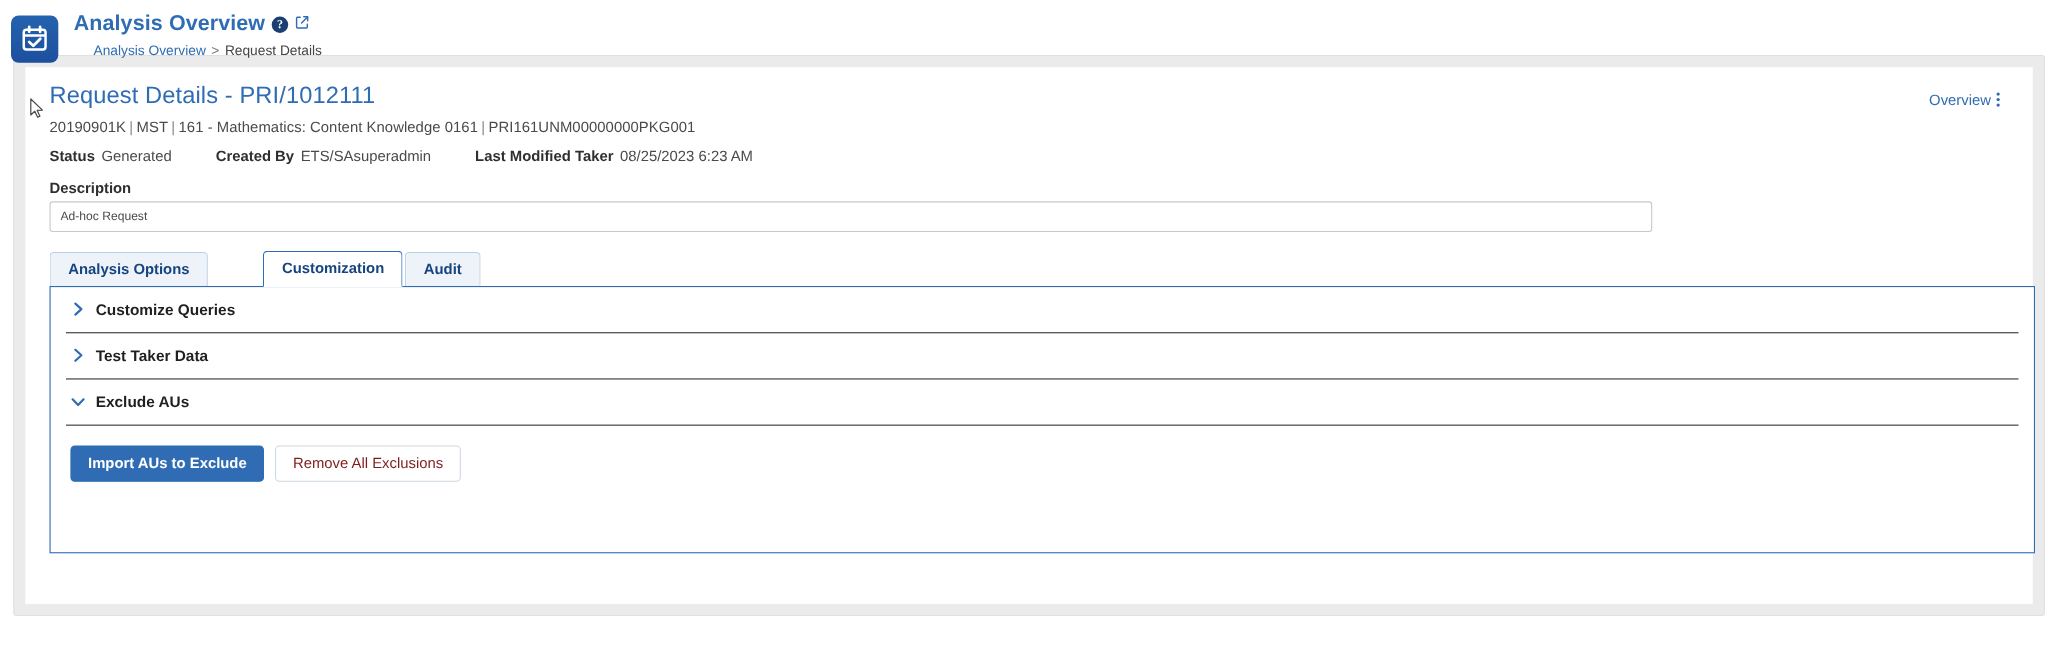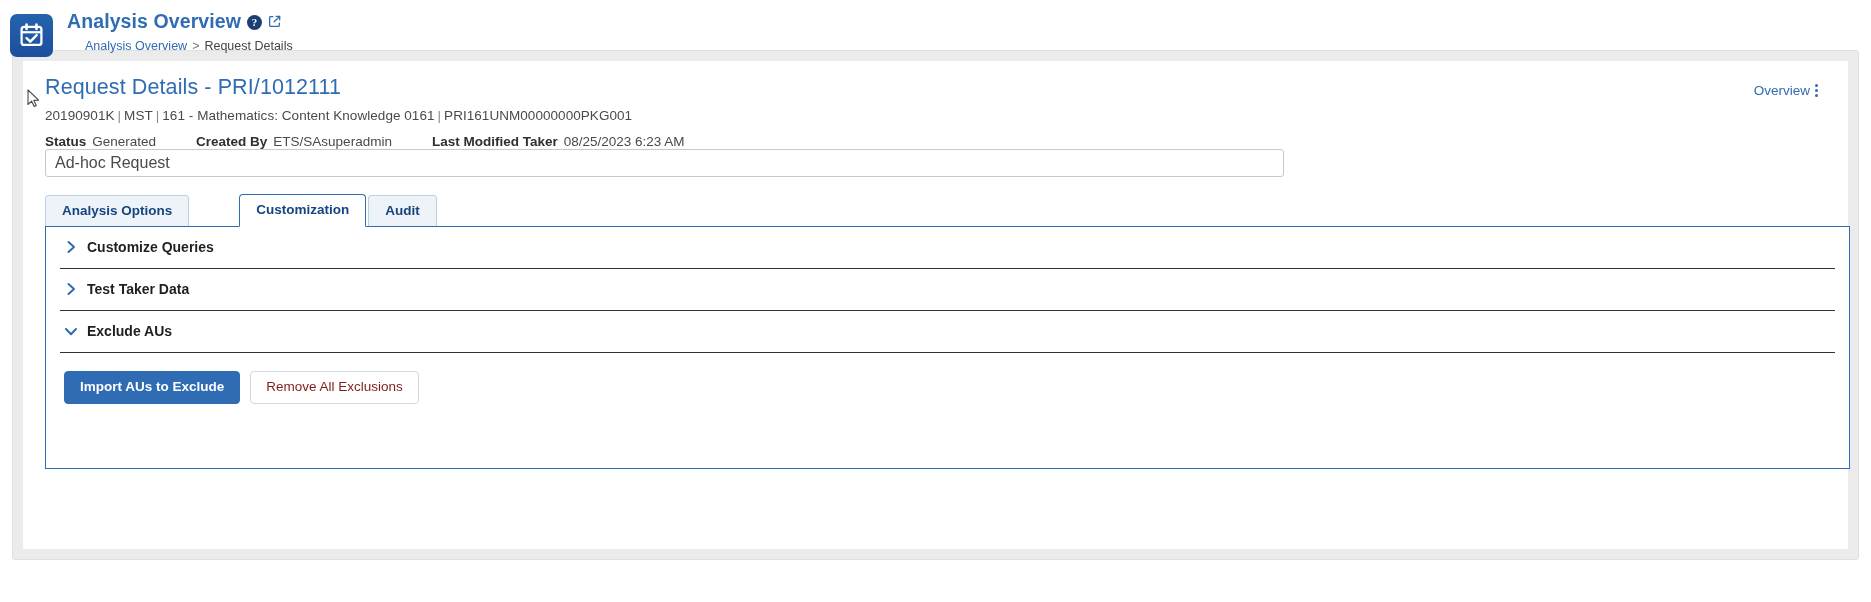--- a/index.html
+++ b/index.html
@@ -155,29 +155,29 @@
   .status-line .grp { margin-right: 40px; }
 
   .desc-label {
     font-size: 13.5px;
     font-weight: bold;
     color: #2f2f2f;
     margin: 14px 0 5px 4px;
   }
   .desc-input {
     display:block;
-    width: 1239px;
+    width: 1457px;
     height: 28px;
     box-sizing: border-box;
     margin-left: 4px;
     padding: 4px 9px;
     border: 1px solid #c9c9c9;
     border-radius: 3px;
     font-family: "Liberation Sans", sans-serif;
-    font-size: 16px;
+    font-size: 11px;
     color: #4a4a4a;
     background: #ffffff;
     outline: none;
   }
 
   
   .tabs {
     display: flex;
     align-items: flex-end;
     margin: 16px 0 0 4px;
@@ -328,20 +328,21 @@
     <div class="meta-line">
       <span>20190901K</span><span class="bar">|</span><span>MST</span><span class="bar">|</span><span>161 - Mathematics: Content Knowledge 0161</span><span class="bar">|</span><span>PRI161UNM00000000PKG001</span>
     </div>
 
     <div class="status-line">
       <span class="grp"><span class="lbl">Status</span><span class="val">Generated</span></span>
       <span class="grp"><span class="lbl">Created By</span><span class="val">ETS/SAsuperadmin</span></span>
       <span class="grp"><span class="lbl">Last Modified Taker</span><span class="val">08/25/2023 6:23 AM</span></span>
     </div>
 
+    <div class="desc-label">Description</div>
     <input class="desc-input" type="text" value="Ad-hoc Request" style="">
 
     <div class="tabs">
       <div class="tab">
         <span>Analysis Options</span>
       </div>
       <div class="tab active">
         <span>Customization</span>
       </div>
       <div class="tab">

